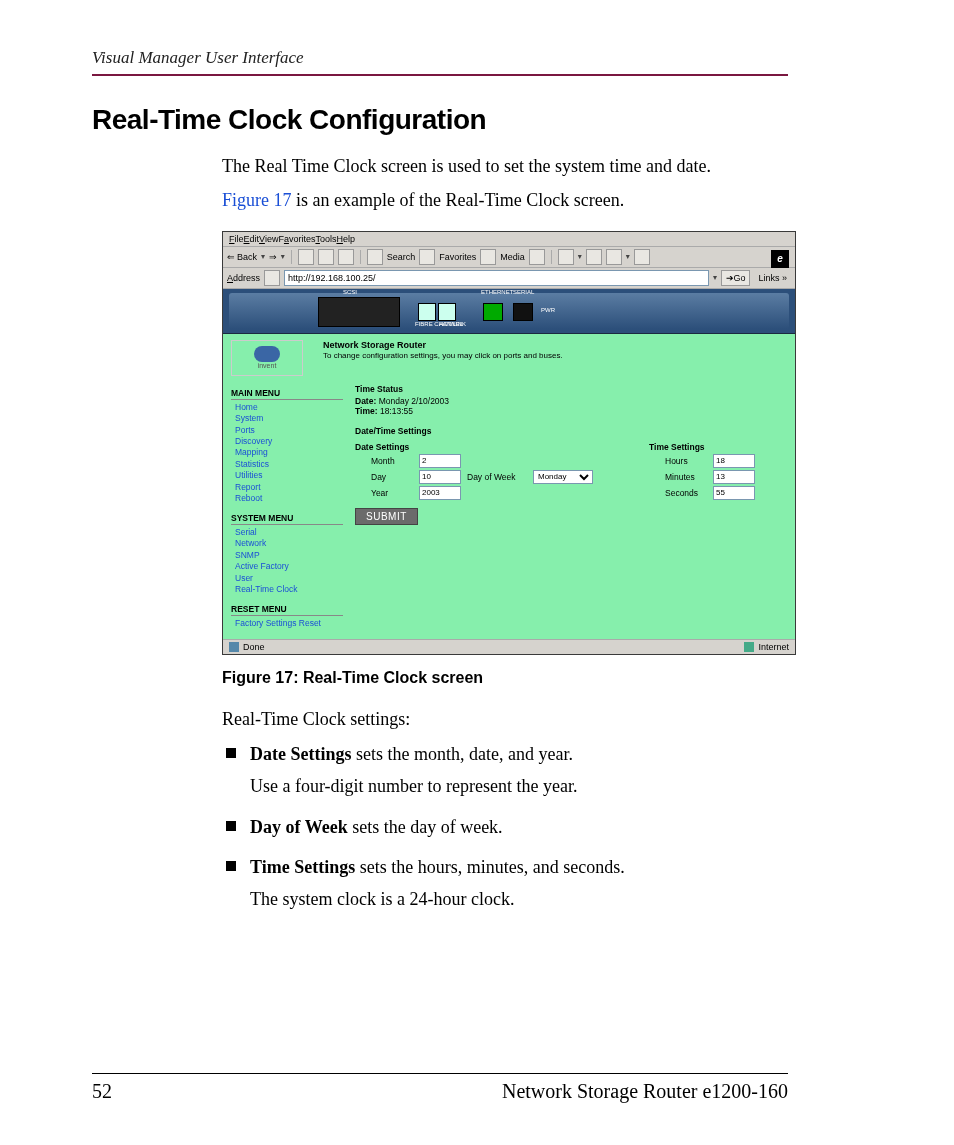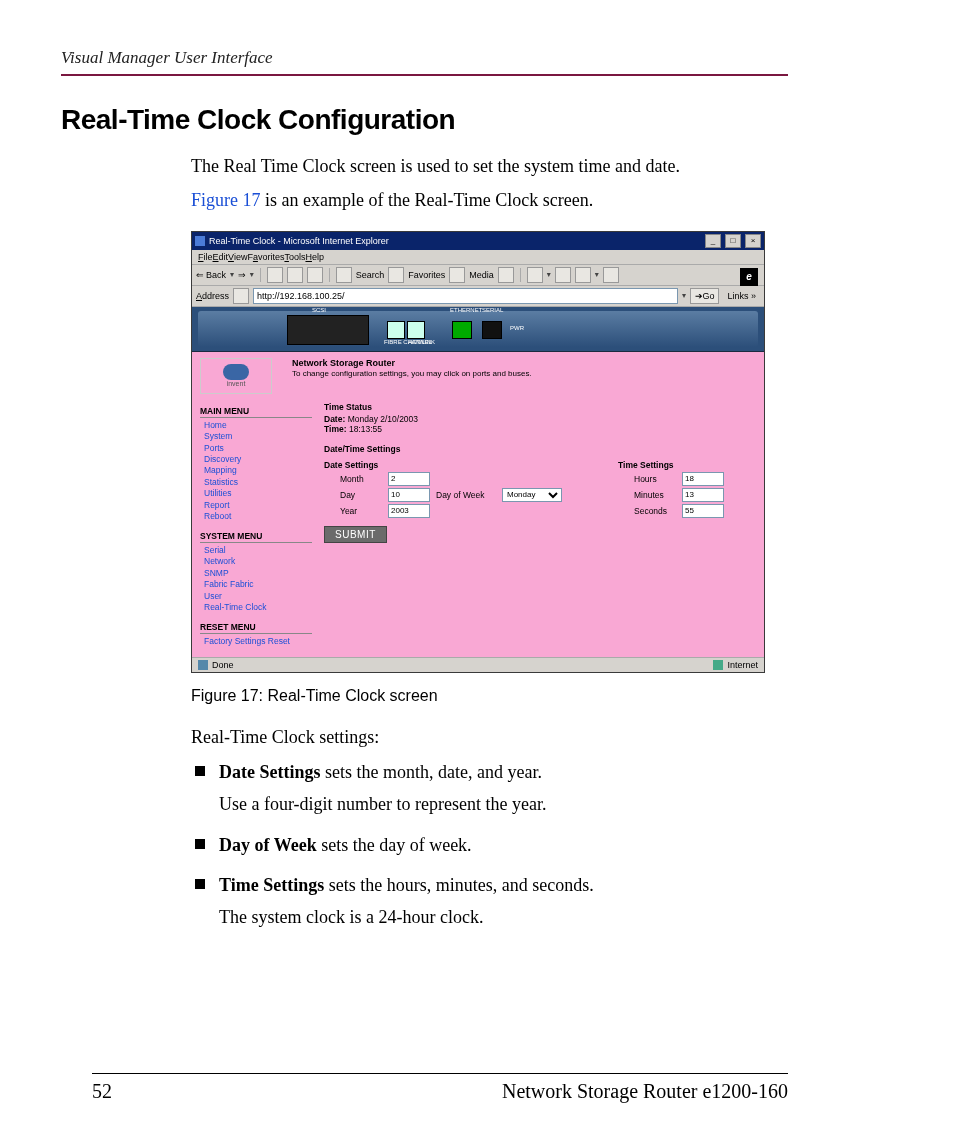--- a/index.html
+++ b/index.html
@@ -1,16 +1,16 @@
 <!DOCTYPE html>
 <html><head>
 <meta charset="utf-8">
 <style>
   html,body{margin:0;padding:0;background:#fff;font-family:"Times New Roman",serif;color:#000}
-  .page{width:880px;height:1145px;position:relative;box-sizing:border-box;padding:48px 92px 0 61px}
+  .page{width:880px;height:1145px;position:relative;box-sizing:border-box;padding:48px 92px 0 92px}
   .runhead{font-style:italic;font-size:17px;color:#222;margin-bottom:4px}
   .rule-maroon{border:none;border-top:2px solid #7a1740;margin:6px 0 28px 0}
   h1.title{font-family:Arial,Helvetica,sans-serif;font-weight:700;font-size:28px;margin:0 0 18px 0;letter-spacing:-.5px}
   .body-col{margin-left:130px}
   .body-col p{font-size:18px;line-height:1.35;margin:0 0 10px 0}
   .link{color:#1a4fd6}
   .fig-wrap{margin:18px 0 14px 0}
   .ie{width:572px;border:1px solid #3a3a3a;font-family:Tahoma,Arial,sans-serif;font-size:9px;color:#000;background:#d6d3ce}
   .titlebar{background:#0a246a;color:#fff;display:flex;align-items:center;gap:4px;padding:2px 3px}
   .titlebar .favicon{width:10px;height:10px;background:#4b7bd6;display:inline-block}
@@ -19,21 +19,21 @@
   .menubar{display:flex;padding:2px 6px;border-bottom:1px solid #aaa}
   .menubar span u{text-decoration:underline}
   .toolbar{display:flex;align-items:center;gap:4px;padding:2px 4px;border-bottom:1px solid #aaa}
   .tbicon{width:14px;height:14px;border:1px solid #999;background:#e9e7e2;display:inline-block}
   .tbsep{width:1px;height:14px;background:#aaa;margin:0 2px}
   .tbarrow{font-size:8px;color:#444}
   .addr{display:flex;align-items:center;gap:4px;padding:2px 4px;border-bottom:1px solid #aaa}
   .addr input{flex:1;height:14px;font-size:9px;padding:0 3px;border:1px solid #7a97b0;background:#fff}
   .addr .go{border:1px solid #999;background:#e9e7e2;padding:0 4px;height:14px;display:flex;align-items:center}
   .addr .links{padding:0 4px}
-  .content{background:#f9a8d4}
+  .content{background:#86efac}
   .device-strip{height:44px;background:#2c4f7a;position:relative;border-bottom:1px solid #1a2a40}
   .device-strip::before{content:"";position:absolute;left:6px;right:6px;top:4px;bottom:4px;background:linear-gradient(#5b7da3,#2c4f7a);border-radius:3px}
   .chip{position:absolute;background:#222;border:1px solid #000}
   .chip.scsi{left:95px;top:8px;width:80px;height:28px}
   .chip.a{left:195px;top:14px;width:16px;height:16px;background:#cfe}
   .chip.b{left:215px;top:14px;width:16px;height:16px;background:#cfe}
   .lbl{position:absolute;color:#fff;font-size:6px}
   .lbl.scsi-l{left:120px;top:0}
   .lbl.fibre{left:192px;top:32px}
   .lbl.act{left:216px;top:32px}
@@ -57,21 +57,21 @@
   .cell-l{width:42px}
   .cell-l2{width:60px}
   .mini-in{width:36px;height:12px;font-size:8px;border:1px solid #7a97b0;background:#fff;padding:0 2px}
   .sel{height:14px;font-size:8px;width:60px;border:1px solid #7a97b0;background:#fff}
   .two-col{display:flex;gap:40px}
   .submit{margin-top:6px;display:inline-block;background:#6b6b6b;color:#fff;font-size:10px;padding:2px 10px;border:1px solid #444;letter-spacing:.5px}
   .statusbar{display:flex;justify-content:space-between;border-top:1px solid #aaa;padding:2px 6px;background:#d6d3ce}
   .statusbar .cell{display:flex;align-items:center;gap:4px}
   .net-icon{width:10px;height:10px;background:#4a8;display:inline-block}
   .done-icon{width:10px;height:10px;background:#58a;display:inline-block}
-  .fig-caption{font-family:Arial,Helvetica,sans-serif;font-weight:400;font-size:16px;margin:14px 0 20px 0}
+  .fig-caption{font-family:Arial,Helvetica,sans-serif;font-weight:700;font-size:16px;margin:14px 0 20px 0}
   ul.bullets{list-style:none;padding:0;margin:10px 0 0 0}
   ul.bullets>li{position:relative;padding-left:28px;font-size:18px;line-height:1.45;margin-bottom:14px}
   ul.bullets>li::before{content:"";position:absolute;left:4px;top:7px;width:10px;height:10px;background:#000}
   ul.bullets .sub{display:block;margin-top:6px}
   .footer{position:absolute;left:92px;right:92px;bottom:42px}
   .rule-thin{border:none;border-top:1px solid #000;margin:0 0 6px 0}
   .foot-row{display:flex;justify-content:space-between;font-size:20px}
   .ie-logo{position:absolute;right:6px;top:18px;width:18px;height:18px;background:#000;color:#fff;display:flex;align-items:center;justify-content:center;font-size:10px;font-style:italic;font-weight:700}
 </style>
 </head>
@@ -84,27 +84,20 @@
   <h1 class="title">Real-Time Clock Configuration</h1>
 
   <div class="body-col">
     <p>The Real Time Clock screen is used to set the system time and date.</p>
     <p>
       <span class="link">Figure 17</span><span> is an example of the Real-Time Clock screen.</span>
     </p>
 
     <div class="fig-wrap">
       <div class="ie">
-        <div class="titlebar">
-          <span class="favicon"></span>
-          <span class="t">Real-Time Clock - Microsoft Internet Explorer</span>
-          <span class="wbtn">_</span>
-          <span class="wbtn">□</span>
-          <span class="wbtn">×</span>
-        </div>
         <div class="menubar" style="position:relative">
           <span><u>F</u>ile</span>
           <span><u>E</u>dit</span>
           <span><u>V</u>iew</span>
           <span>F<u>a</u>vorites</span>
           <span><u>T</u>ools</span>
           <span><u>H</u>elp</span>
           <span class="ie-logo">e</span>
         </div>
         <div class="toolbar">
@@ -177,21 +170,21 @@
               <a>Mapping</a>
               <a>Statistics</a>
               <a>Utilities</a>
               <a>Report</a>
               <a>Reboot</a>
 
               <div class="menu-h">SYSTEM MENU</div>
               <a>Serial</a>
               <a>Network</a>
               <a>SNMP</a>
-              <a>Fabric Fabric</a>
+              <a>Active Factory</a>
               <a>User</a>
               <a>Real-Time Clock</a>
 
               <div class="menu-h">RESET MENU</div>
               <a>Factory Settings Reset</a>
             </div>
 
             <div class="main">
               <div class="sect-b">Time Status</div>
               <div><b>Date:</b> <span>Monday 2/10/2003</span></div>

